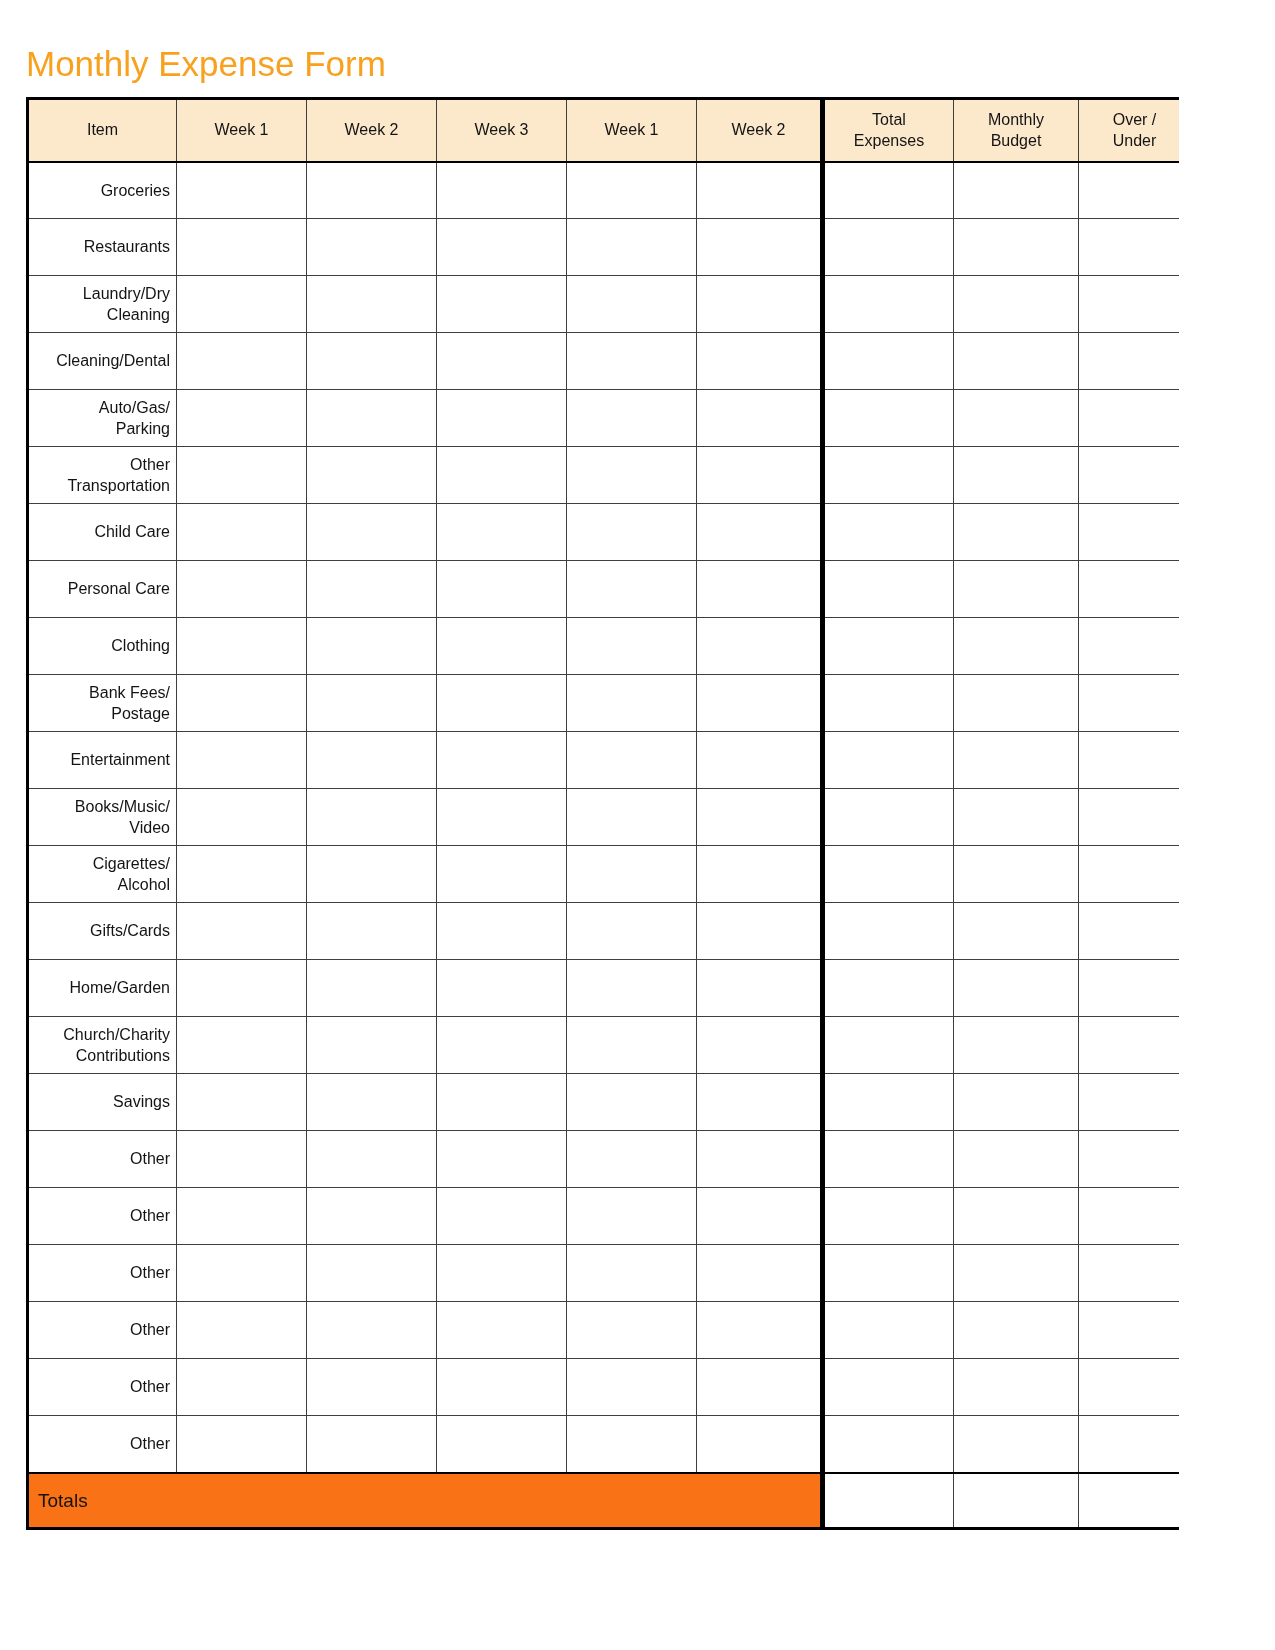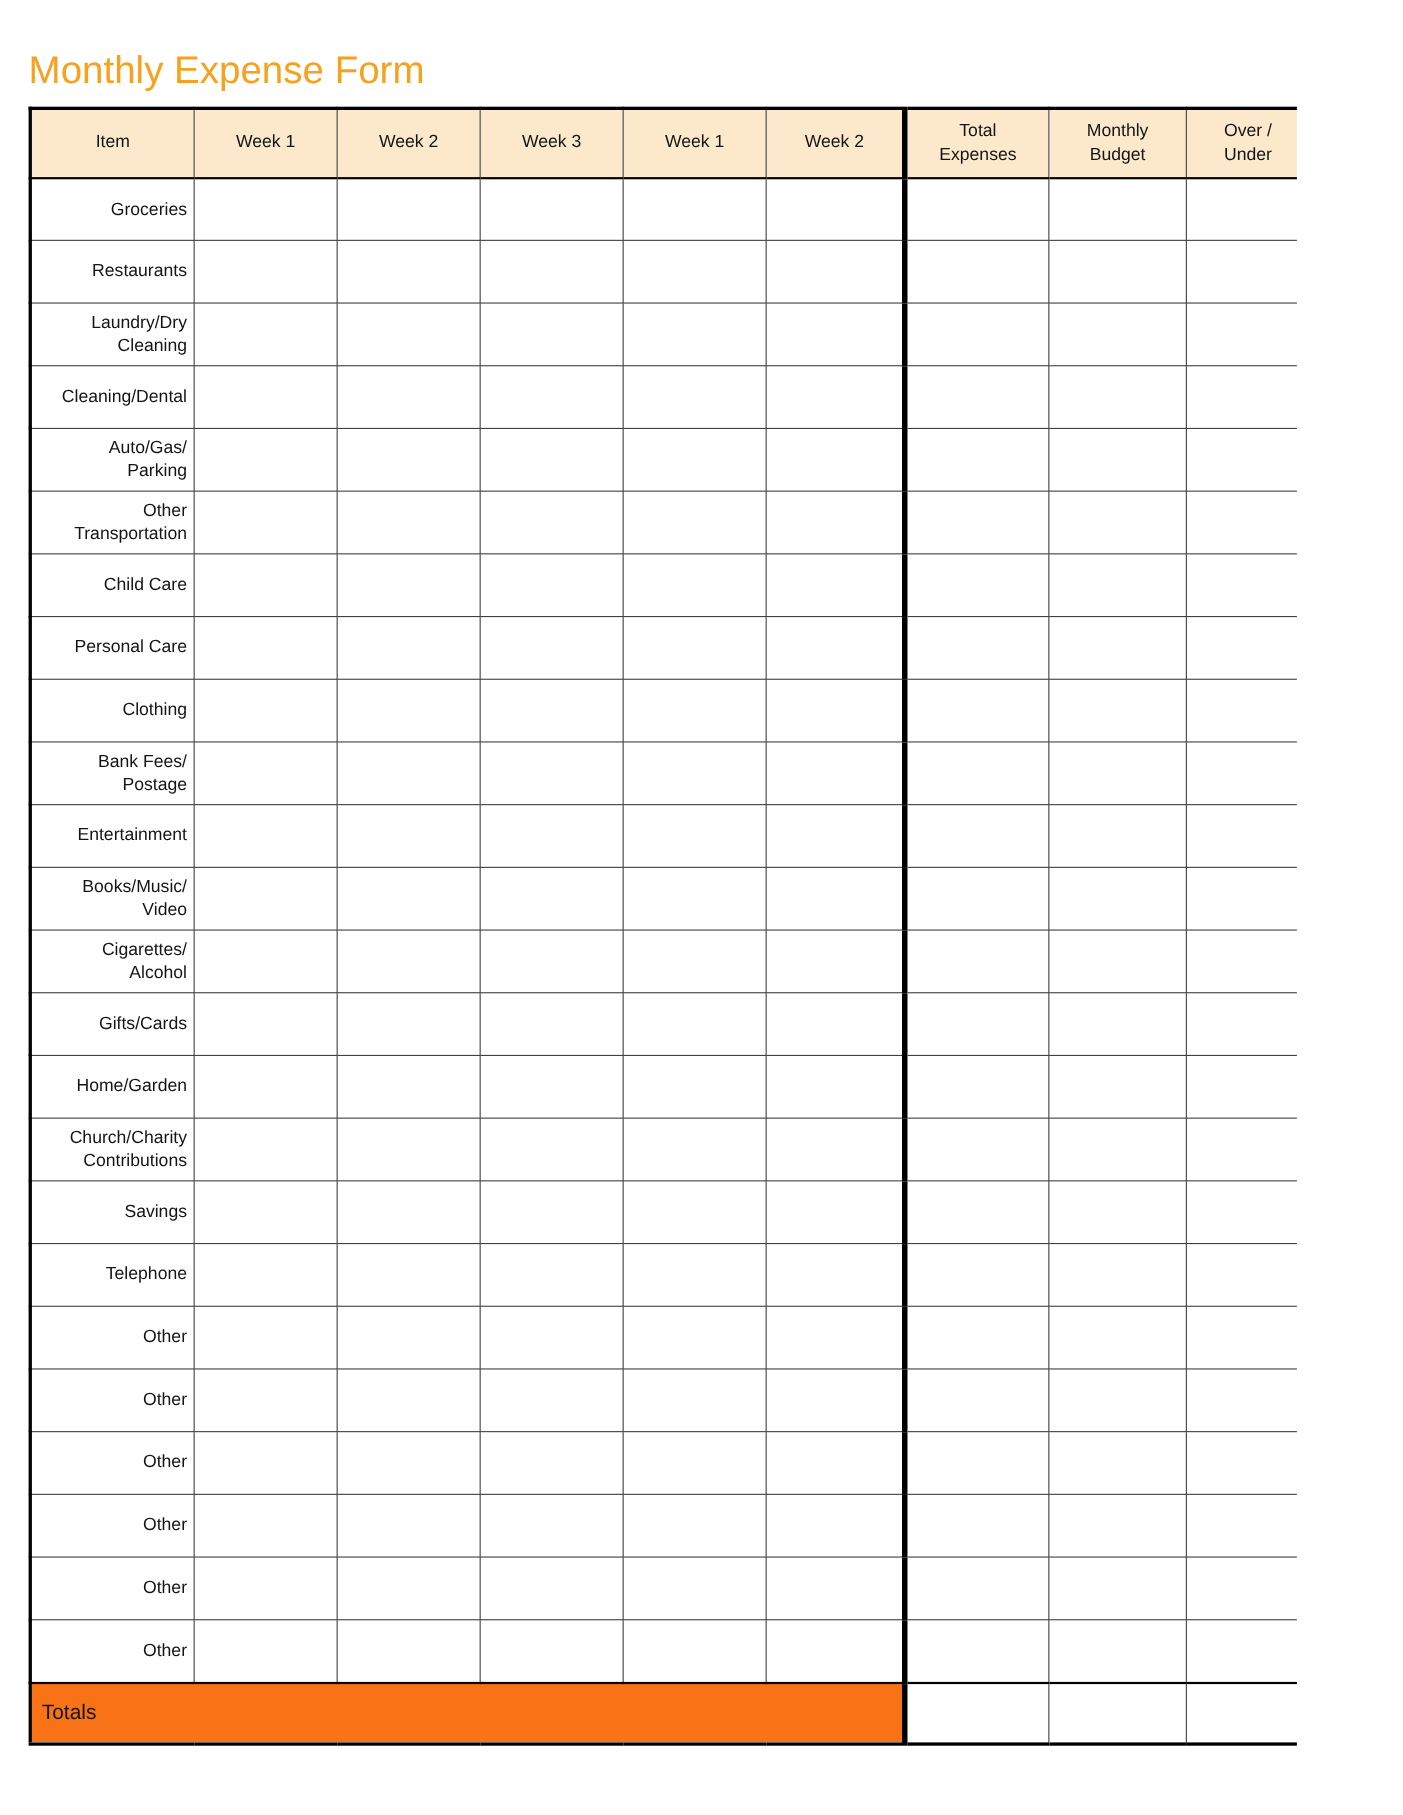--- a/index.html
+++ b/index.html
@@ -301,31 +301,20 @@
     <td class="entry"></td>
     <td class="entry"></td>
     <td class="entry"></td>
     <td class="entry"></td>
     <td class="entry"></td>
     <td class="entry thick-left"></td>
     <td class="entry"></td>
     <td class="entry"></td>
   </tr>
         <tr>
-    <td class="label-cell">Telephone</td>
-    <td class="entry"></td>
-    <td class="entry"></td>
-    <td class="entry"></td>
-    <td class="entry"></td>
-    <td class="entry"></td>
-    <td class="entry thick-left"></td>
-    <td class="entry"></td>
-    <td class="entry"></td>
-  </tr>
-        <tr>
     <td class="label-cell">Other</td>
     <td class="entry"></td>
     <td class="entry"></td>
     <td class="entry"></td>
     <td class="entry"></td>
     <td class="entry"></td>
     <td class="entry thick-left"></td>
     <td class="entry"></td>
     <td class="entry"></td>
   </tr>

